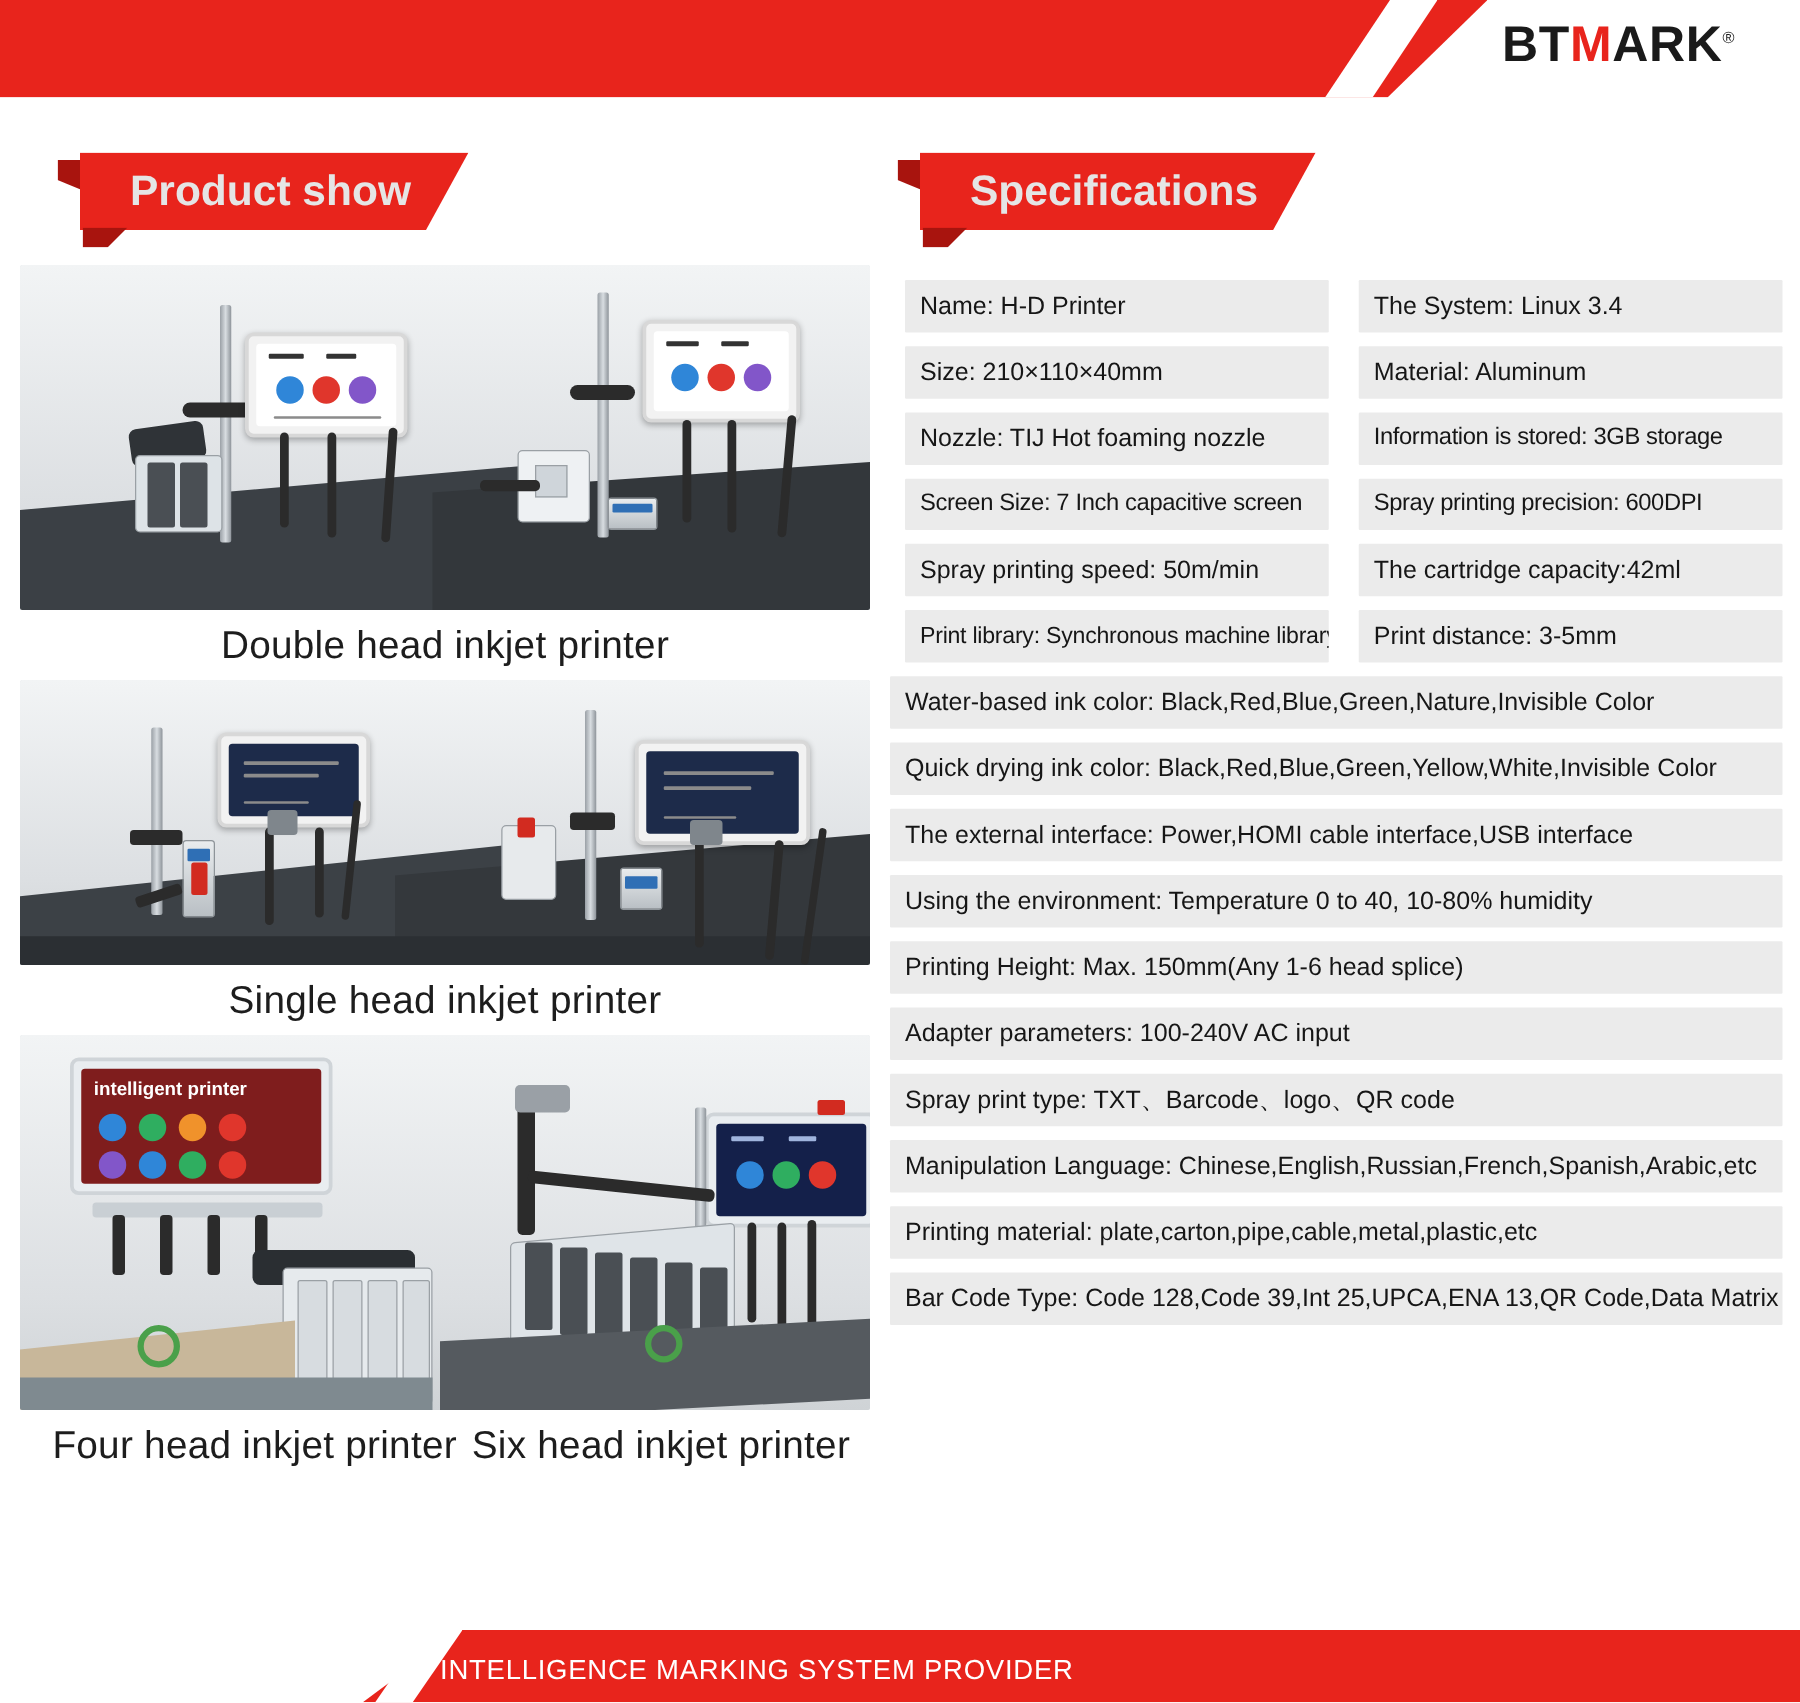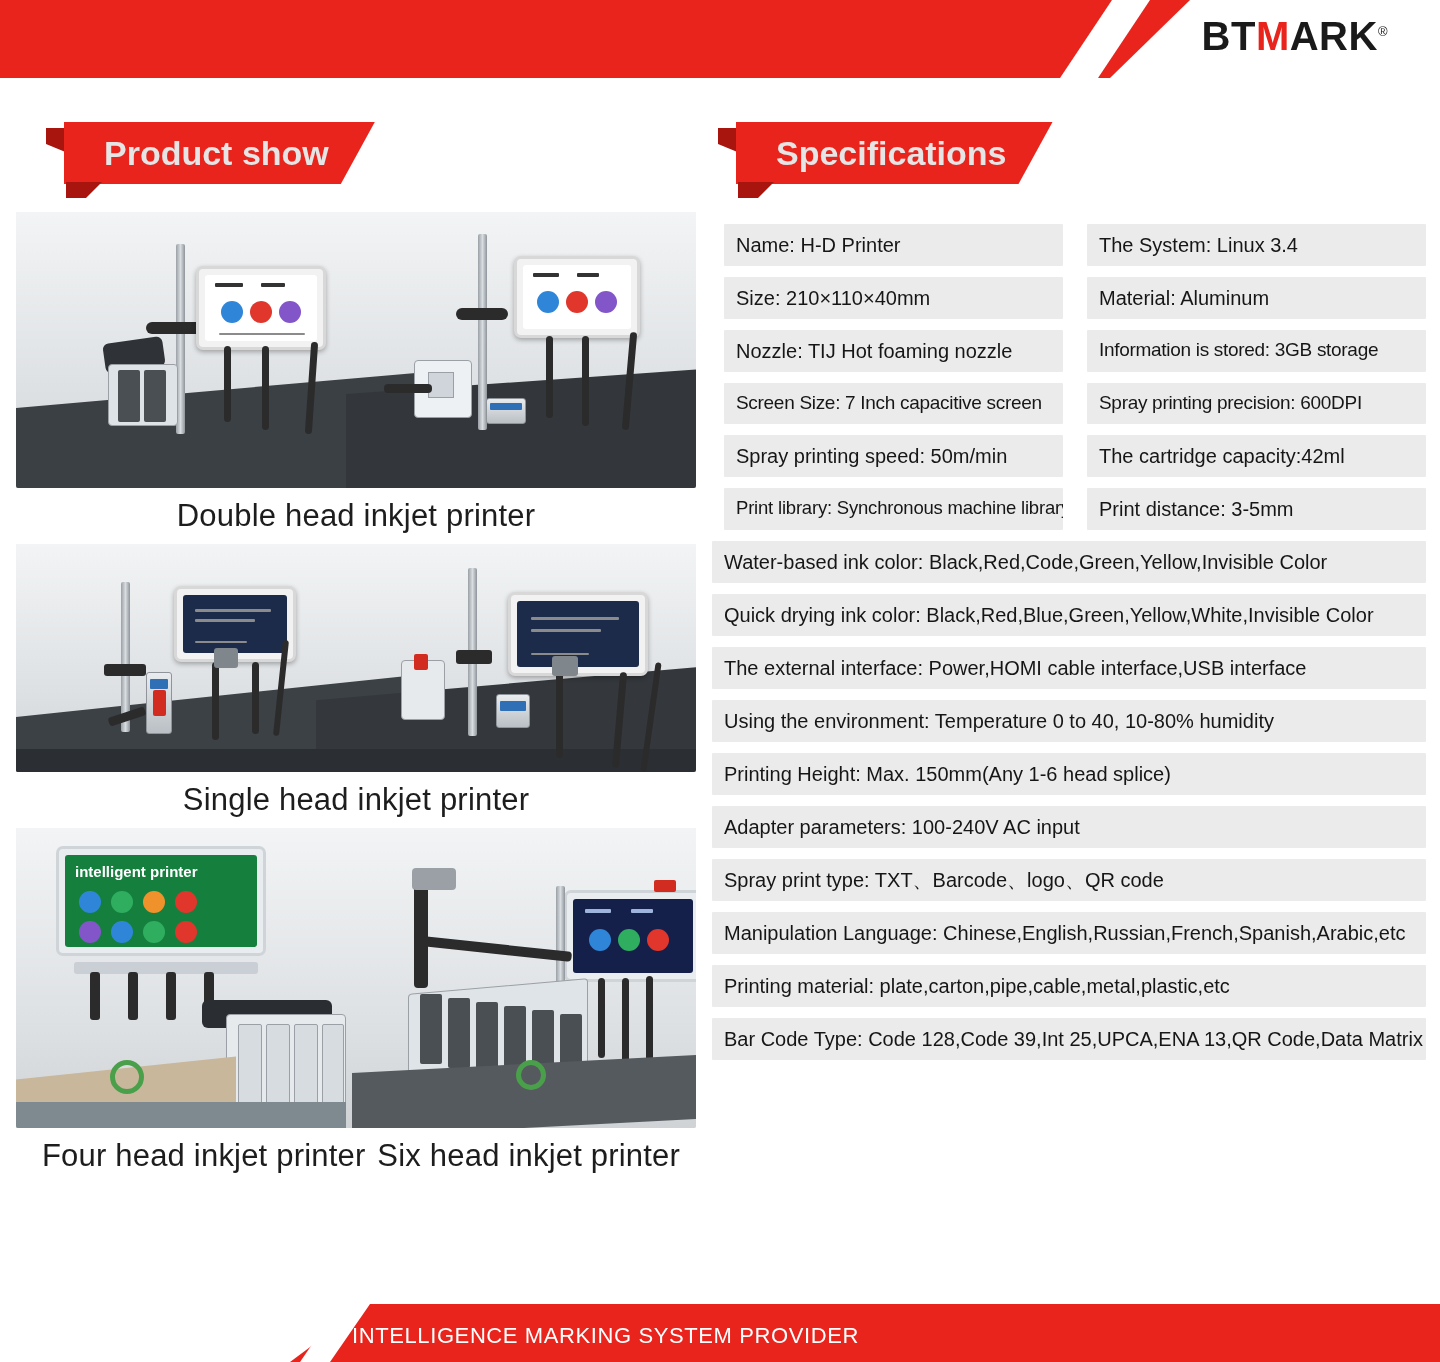--- a/index.html
+++ b/index.html
@@ -386,21 +386,21 @@
         <div style="position:absolute;left:536px;top:112px;width:26px;height:20px;background:#7f868c;border-radius:3px;"></div>
       </div>
       <div class="caption">Single head inkjet printer</div>
     </div>
 
     <div class="product-block">
       <div class="photo" id="photo-four">
         <div class="bg-room"></div>
 
         <div style="position:absolute;left:40px;top:18px;width:210px;height:110px;background:#e9edf0;border:3px solid #cfd4d8;border-radius:7px;">
-          <div style="position:absolute;inset:6px;background:#15803d;border-radius:3px;overflow:hidden;">
+          <div style="position:absolute;inset:6px;background:#7f1d1d;border-radius:3px;overflow:hidden;">
             <div style="position:absolute;left:10px;top:8px;color:#ffffff;font-size:15px;font-weight:bold;">intelligent printer</div>
             <div class="icon-row" style="left:14px;top:36px;gap:10px;">
               <div class="icon-dot t-blue"></div>
               <div class="icon-dot t-green"></div>
               <div class="icon-dot t-org"></div>
               <div class="icon-dot t-red"></div>
             </div>
             <div class="icon-row" style="left:14px;top:66px;gap:10px;">
               <div class="icon-dot t-purple"></div>
               <div class="icon-dot t-blue"></div>
@@ -481,21 +481,21 @@
     <div class="spec-row">
       <div class="spec-cell half">Spray printing speed: 50m/min</div>
       <div class="spec-cell half">The cartridge capacity:42ml</div>
     </div>
     <div class="spec-row">
       <div class="spec-cell half tight">Print library: Synchronous machine library</div>
       <div class="spec-cell half">Print distance: 3-5mm</div>
     </div>
 
     <div class="spec-row">
-      <div class="spec-cell full">Water-based ink color: Black,Red,Code,Green,Yellow,Invisible Color</div>
+      <div class="spec-cell full">Water-based ink color: Black,Red,Blue,Green,Nature,Invisible Color</div>
     </div>
     <div class="spec-row">
       <div class="spec-cell full">Quick drying ink color: Black,Red,Blue,Green,Yellow,White,Invisible Color</div>
     </div>
     <div class="spec-row">
       <div class="spec-cell full">The external interface: Power,HOMI cable interface,USB interface</div>
     </div>
     <div class="spec-row">
       <div class="spec-cell full">Using the environment: Temperature 0 to 40, 10-80% humidity</div>
     </div>

